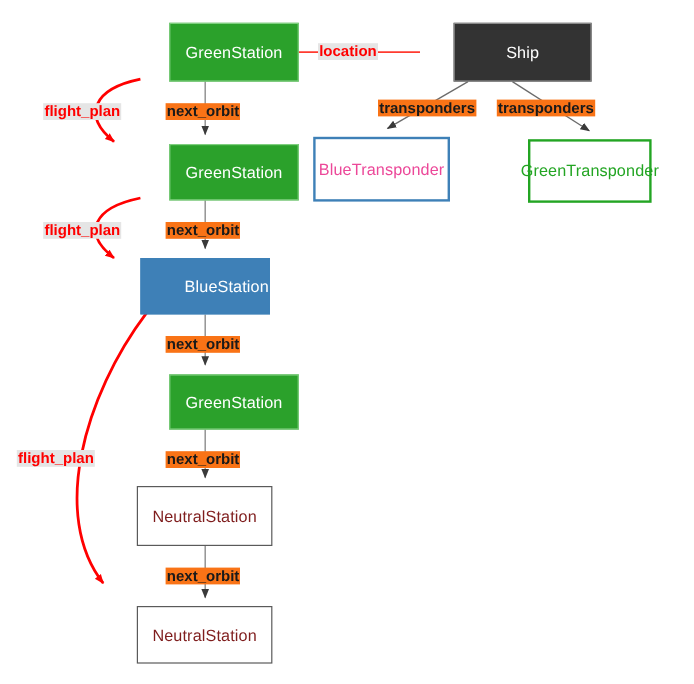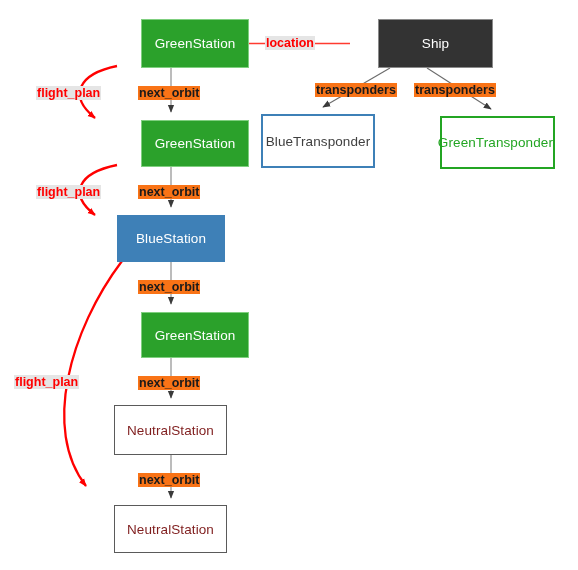--- a/index.html
+++ b/index.html
@@ -36,30 +36,31 @@
   .node-green {
     background: #2ba12b;
     border: 1px solid #7fcf7f;
     color: #ffffff;
     margin-left: 24px;
   }
   .node-blue {
     background: #3e80b7;
     border: 1px solid #3e80b7;
     color: #ffffff;
+    justify-content: flex-end;
   }
   .node-dark {
     background: #333333;
     border: 1px solid #8a8a8a;
     color: #ffffff;
   }
   .node-blue-outline {
     background: #ffffff;
     border: 2.5px solid #3e80b7;
-    color: #404040;
+    color: #ec4899;
   }
   .node-green-outline {
     background: #ffffff;
     border: 2.5px solid #23a523;
     color: #23a523;
   }
   .node-neutral {
     background: #ffffff;
     border: 1.5px solid #5a5a5a;
     color: #7f1d1d;
@@ -144,21 +145,21 @@
   </div>
 
   <div class="node node-dark" style="left:350px; top:19px; width:115px; height:49px;margin-left:28px;">
     <span>Ship</span>
   </div>
 
   <div class="node node-blue-outline" style="left:261px; top:114px; width:114px; height:54px;">
     <span>BlueTransponder</span>
   </div>
 
-  <div class="node node-green-outline" style="left:440px; top:116px; width:115px; height:53px;justify-content:flex-end;">
+  <div class="node node-green-outline" style="left:440px; top:116px; width:103px; height:53px;">
     <span>GreenTransponder</span>
   </div>
 
   <div class="edge-label-red" style="left:265px; top:36px;">
     <span>location</span>
   </div>
 
   <div class="edge-label" style="left:315px; top:83px;">
     <span>transponders</span>
   </div>

